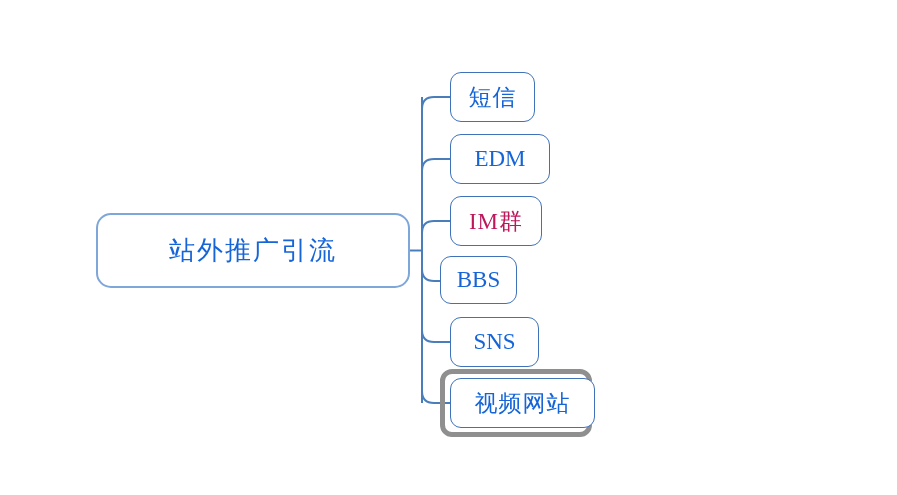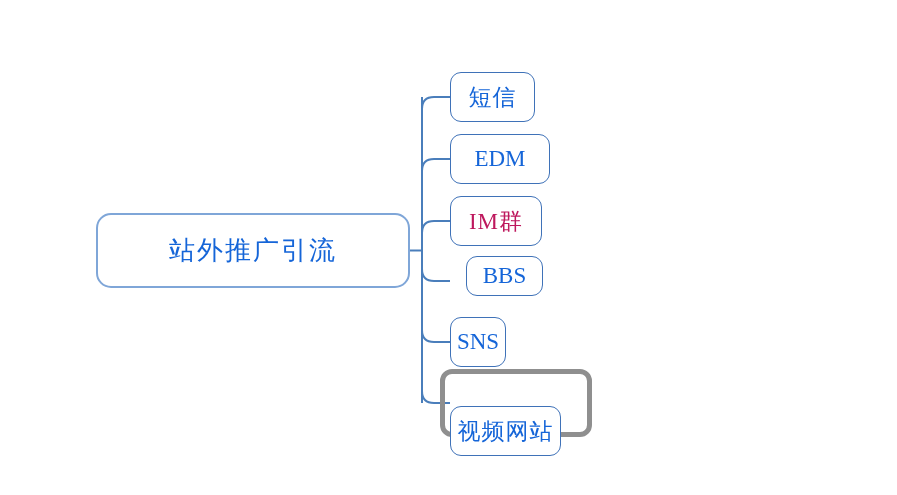--- a/index.html
+++ b/index.html
@@ -88,25 +88,25 @@
   </div>
 
   <div class="node node-child" style="left: 450px; top: 134px; width: 100px; height: 50px; border-color: rgb(63, 114, 184); color: rgb(21, 101, 216);">
     <span>EDM</span>
   </div>
 
   <div class="node node-child node-cjk" style="left: 450px; top: 196px; width: 92px; height: 50px; border-color: rgb(63, 114, 184); color: #be185d;">
     <span>IM群</span>
   </div>
 
-  <div class="node node-child" style="left: 466px; top: 256px; width: 77px; height: 40px; border-color: rgb(63, 114, 184); color: rgb(21, 101, 216);">
+  <div class="node node-child" style="left: 440px; top: 256px; width: 77px; height: 48px; border-color: rgb(63, 114, 184); color: rgb(21, 101, 216);">
     <span>BBS</span>
   </div>
 
-  <div class="node node-child" style="left: 450px; top: 317px; width: 56px; height: 50px; border-color: rgb(63, 114, 184); color: rgb(21, 101, 216);">
+  <div class="node node-child" style="left: 450px; top: 317px; width: 89px; height: 50px; border-color: rgb(63, 114, 184); color: rgb(21, 101, 216);">
     <span>SNS</span>
   </div>
 
-  <div class="node node-child node-cjk" style="left: 450px; top: 378px; width: 111px; height: 50px; border-color: rgb(63, 114, 184); color: rgb(21, 101, 216); margin-top: 28px;">
+  <div class="node node-child node-cjk" style="left: 450px; top: 378px; width: 145px; height: 50px; border-color: rgb(63, 114, 184); color: rgb(21, 101, 216);">
     <span>视频网站</span>
   </div>
 
 </div>
 
 </body></html>

